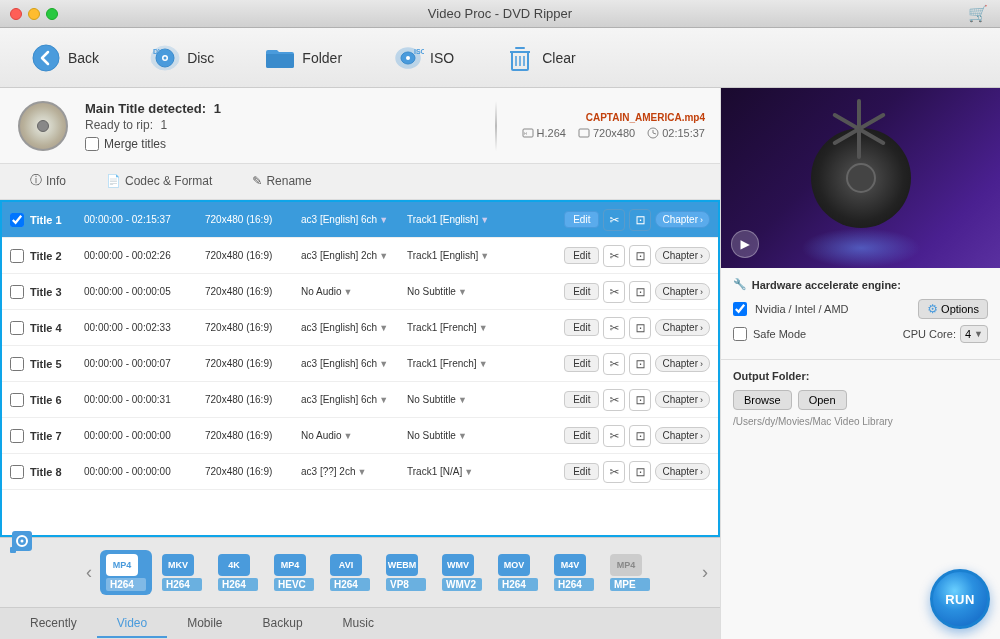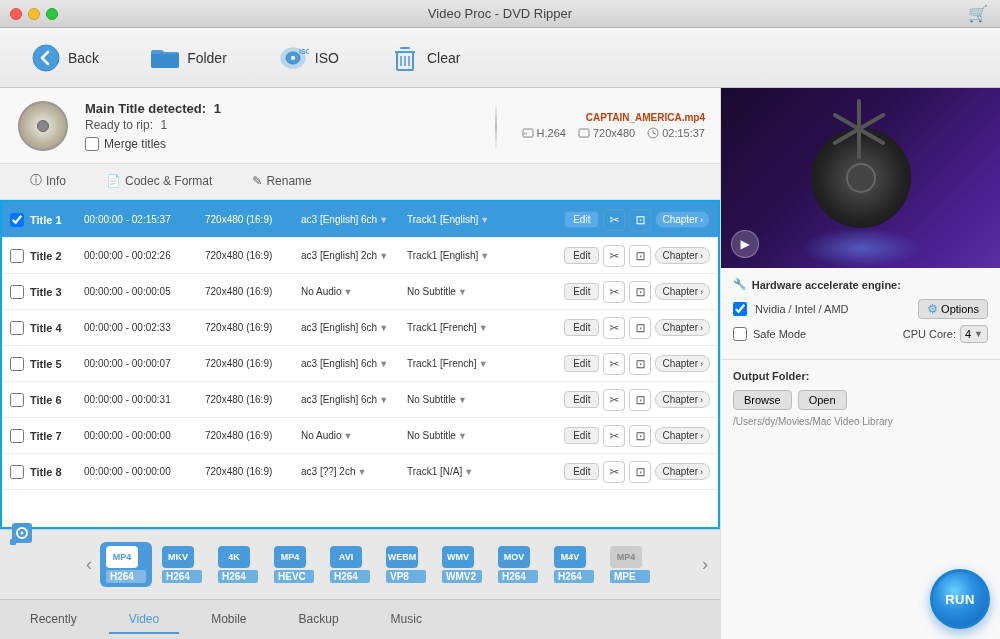--- a/index.html
+++ b/index.html
@@ -387,25 +387,25 @@
       background: rgba(255,255,255,0.3);
     }
     .format-item-gray .format-item-icon {
       background: #ccc;
       color: #888;
     }
 
     
     .bottom-tabs {
       background: #e0e0e0;
-      height: 40px;
+      height: 32px;
       display: flex;
       align-items: center;
       padding: 0 10px;
-      gap: 12px;
+      gap: 0;
       border-top: 1px solid #ccc;
     }
     .bottom-tab {
       padding: 6px 20px;
       font-size: 12px;
       color: #555;
       cursor: pointer;
       border-bottom: 2px solid transparent;
     }
     .bottom-tab.active {
@@ -629,20 +629,32 @@
   <div class="toolbar-btn">
     <div class="toolbar-icon">
       <svg width="28" height="28" viewBox="0 0 28 28">
         <circle cx="14" cy="14" r="13" fill="#4a9bdc" stroke="#3a8bcc" stroke-width="1"></circle>
         <path d="M16 8 L10 14 L16 20" stroke="white" stroke-width="2.5" fill="none" stroke-linecap="round" stroke-linejoin="round"></path>
       </svg>
     </div>
     <span class="toolbar-label">Back</span>
   </div>
 
+  <div class="toolbar-btn">
+    <div class="toolbar-icon">
+      <svg width="32" height="28" viewBox="0 0 32 28">
+        <ellipse cx="16" cy="14" rx="14" ry="12" fill="#4a9bdc" opacity="0.2" stroke="#4a9bdc" stroke-width="1"></ellipse>
+        <circle cx="16" cy="14" r="9" fill="#4a9bdc" stroke="#3a8bcc" stroke-width="1"></circle>
+        <circle cx="16" cy="14" r="3" fill="white"></circle>
+        <circle cx="16" cy="14" r="1.5" fill="#4a9bdc"></circle>
+        <text x="4" y="10" font-size="7" fill="#4a9bdc" font-weight="700">DVD</text>
+      </svg>
+    </div>
+    <span class="toolbar-label">Disc</span>
+  </div>
 
   <div class="toolbar-btn">
     <div class="toolbar-icon">
       <svg width="32" height="28" viewBox="0 0 32 28">
         <path d="M2 8 Q2 6 4 6 L13 6 L15 8 L28 8 Q30 8 30 10 L30 22 Q30 24 28 24 L4 24 Q2 24 2 22 Z" fill="#4a9bdc"></path>
         <path d="M2 10 L30 10 L30 22 Q30 24 28 24 L4 24 Q2 24 2 22 Z" fill="#3a8bcc"></path>
       </svg>
     </div>
     <span class="toolbar-label">Folder</span>
   </div>

